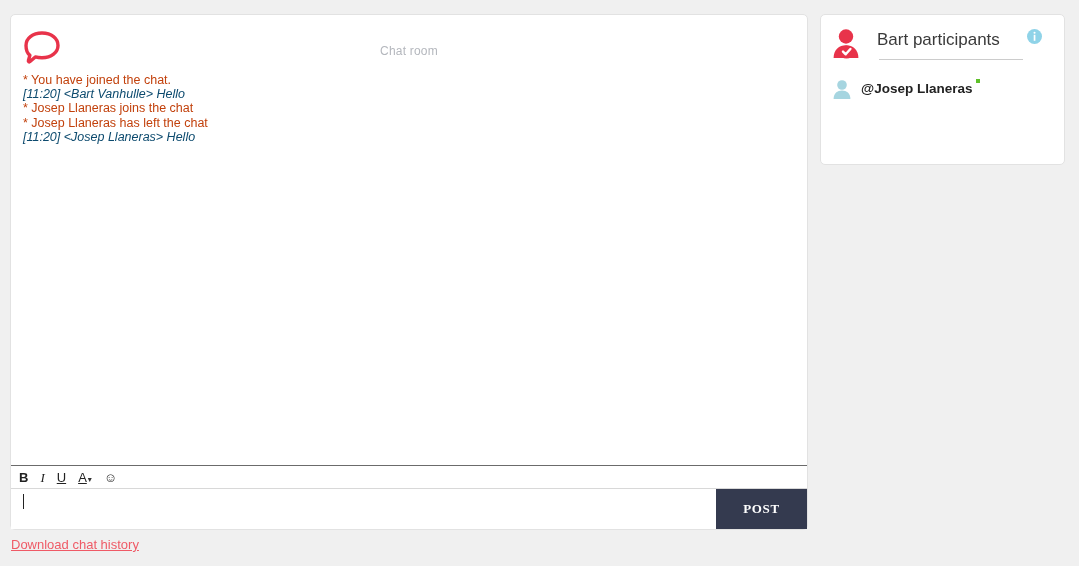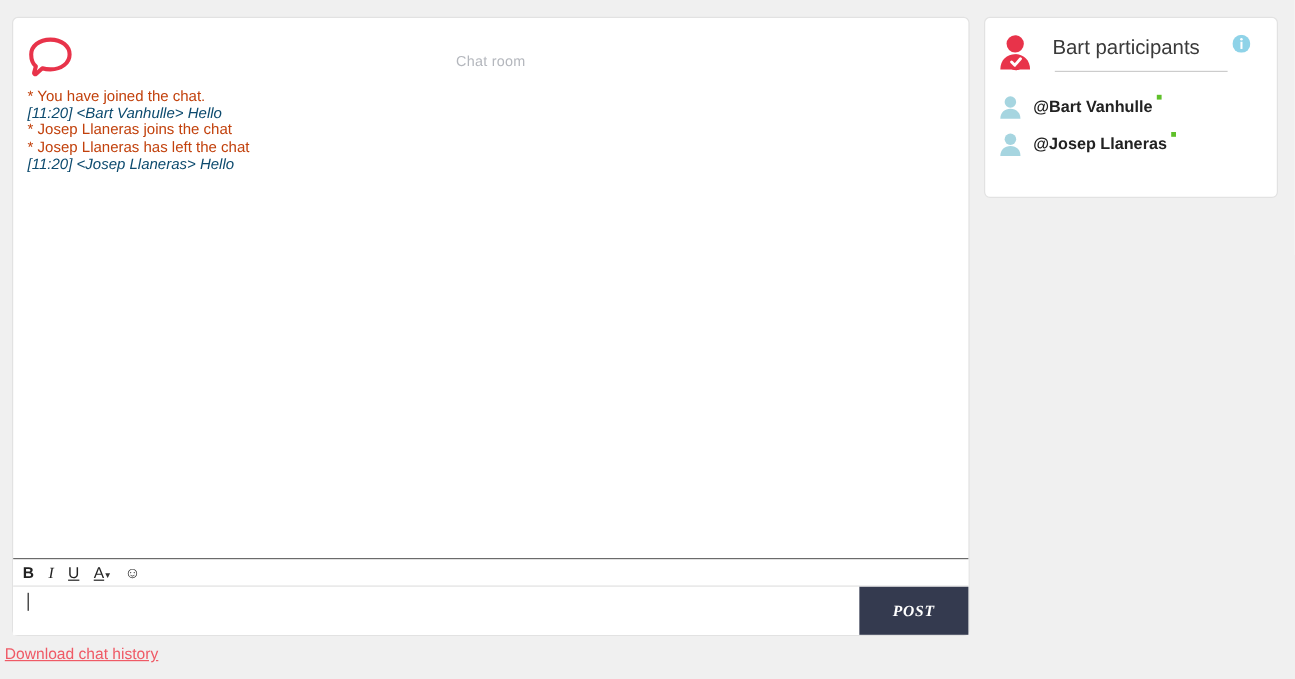--- a/index.html
+++ b/index.html
@@ -122,26 +122,25 @@
     color: #ffffff;
     font-size: 13px;
     font-weight: bold;
     letter-spacing: .6px;
     display: flex;
     align-items: center;
     justify-content: center;
     cursor: pointer;
     user-select: none;
     font-family: "Liberation Serif", serif;
-    font-style: italic;
   }
 
   #download-link {
     position: absolute;
-    left: 4px;
+    left: 11px;
     top: 537px;
     font-size: 13px;
     color: #ef5a66;
     text-decoration: underline;
     cursor: pointer;
   }
 
   
   #participants-panel {
     position: absolute;
@@ -285,28 +284,18 @@
   </div>
 
   <div id="participant-list">
     <div class="participant-row">
       <span class="participant-avatar">
         <svg viewBox="0 0 22 22" width="22" height="22" aria-hidden="true">
           <circle cx="11" cy="7" r="4.8" fill="#a6d5e0"></circle>
           <path d="M2.6 21 C2.6 15.4 6.4 12.6 11 12.6 C15.6 12.6 19.4 15.4 19.4 21 Z" fill="#a6d5e0"></path>
         </svg>
       </span>
-      <span class="participant-name">@Bart Vanhulle</span>
-      <span class="status-dot"></span>
-    </div>
-    <div class="participant-row">
-      <span class="participant-avatar">
-        <svg viewBox="0 0 22 22" width="22" height="22" aria-hidden="true">
-          <circle cx="11" cy="7" r="4.8" fill="#a6d5e0"></circle>
-          <path d="M2.6 21 C2.6 15.4 6.4 12.6 11 12.6 C15.6 12.6 19.4 15.4 19.4 21 Z" fill="#a6d5e0"></path>
-        </svg>
-      </span>
       <span class="participant-name">@Josep Llaneras</span>
       <span class="status-dot"></span>
     </div>
   </div>
 
 </div>
 
 </body></html>

